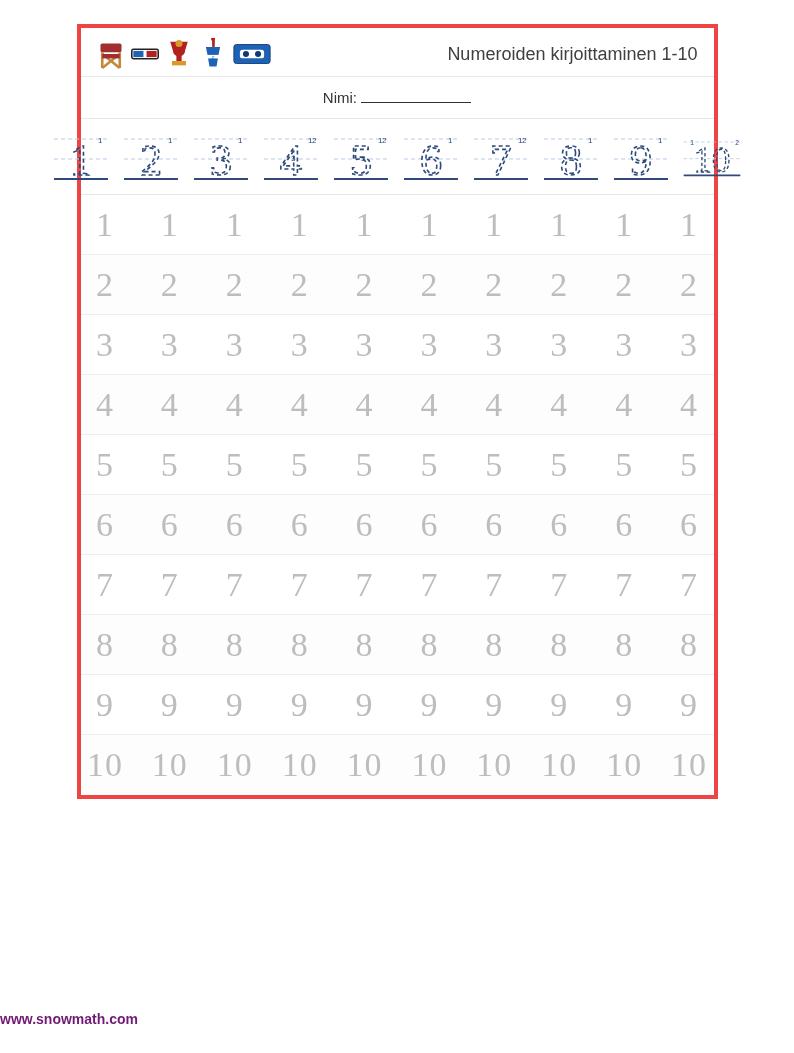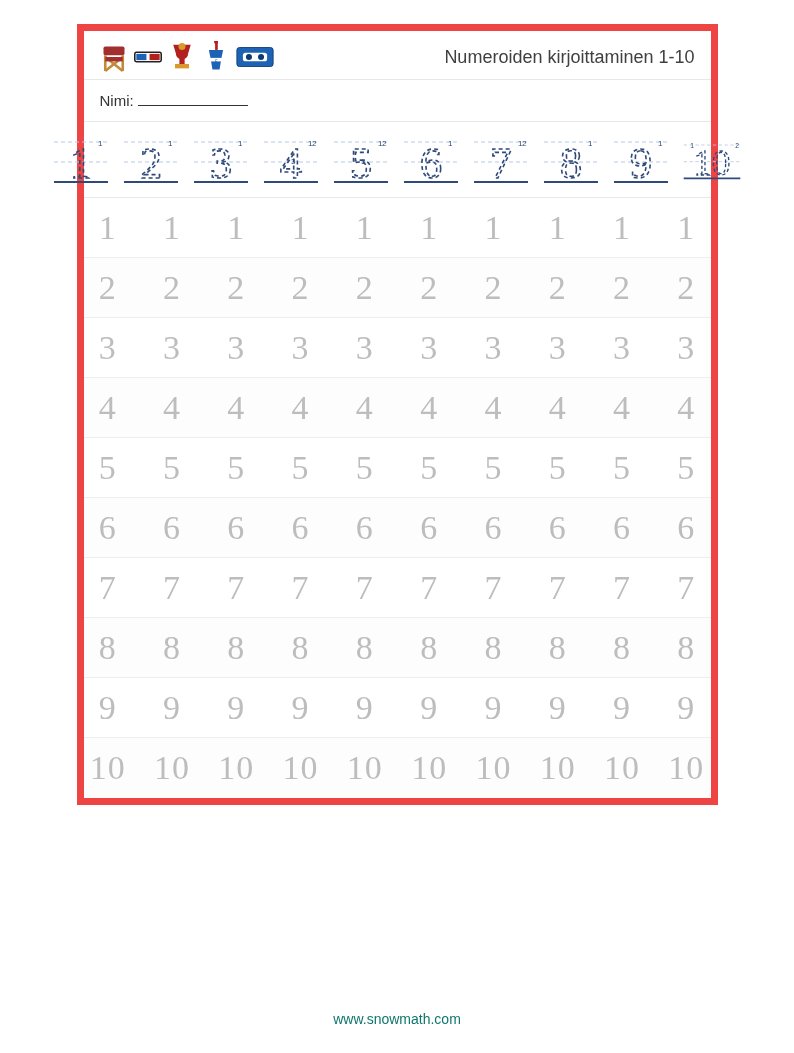--- a/index.html
+++ b/index.html
@@ -6,21 +6,21 @@
   html, body {
     width: 794px; height: 1053px;
     background: #ffffff;
     font-family: Arial, Helvetica, sans-serif;
     color: #333;
     position: relative;
   }
   .sheet {
     width: 641px;
     margin: 24px auto 0 auto;
-    border: 7px solid #ef4444;
+    border: 4px solid #ef4444;
     background: #fff;
   }
   .header-row {
     display: flex;
     align-items: center;
     justify-content: space-between;
     padding: 10px 16px 6px 16px;
     border-bottom: 1px solid #e8e8e8;
   }
   .icons { display: flex; gap: 6px; align-items: flex-end; }
@@ -37,21 +37,21 @@
     border-bottom: 1px solid #e8e8e8;
     font-size: 15px;
     color: #333;
   }
   .meta-row .blank {
     display: inline-block;
     border-bottom: 1px solid #333;
     height: 14px;
     vertical-align: baseline;
   }
-  .meta-left { flex: 1; }
+  .meta-left { flex: 1; text-align: center; }
   .meta-right { display: flex; gap: 18px; }
 
   
   .guide-row {
     height: 76px;
     display: flex;
     align-items: center;
     justify-content: center;
     gap: 12px;
     border-bottom: 1px solid #e8e8e8;
@@ -80,23 +80,23 @@
     color: #bdbdbd;
     letter-spacing: 1px;
     width: 50px;
     text-align: center;
   }
 
   .footer {
     position: absolute;
     bottom: 26px;
     width: 100%;
-    text-align: center;
     font-size: 14px;
-    color: #0f766e;
+    color: #701a75;
+    font-weight: bold;
   }
 
   
   .ic { width: 28px; height: 32px; }
 </style>
 </head>
 <body>
 
 <div class="sheet">
 

